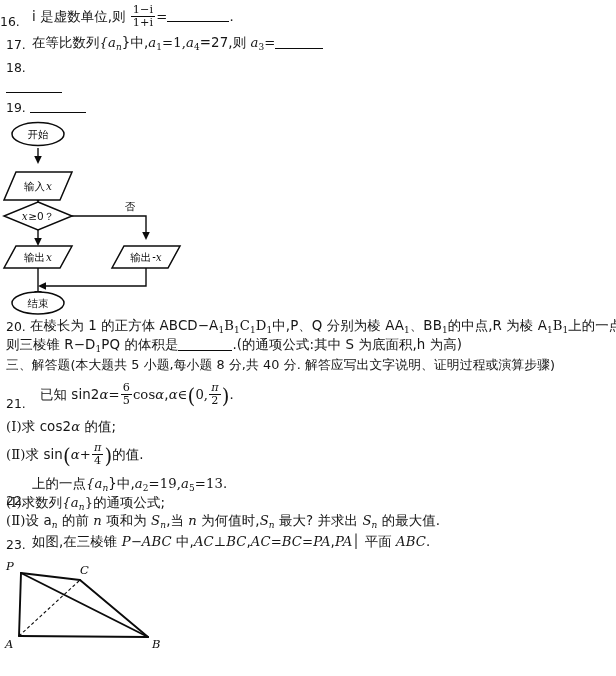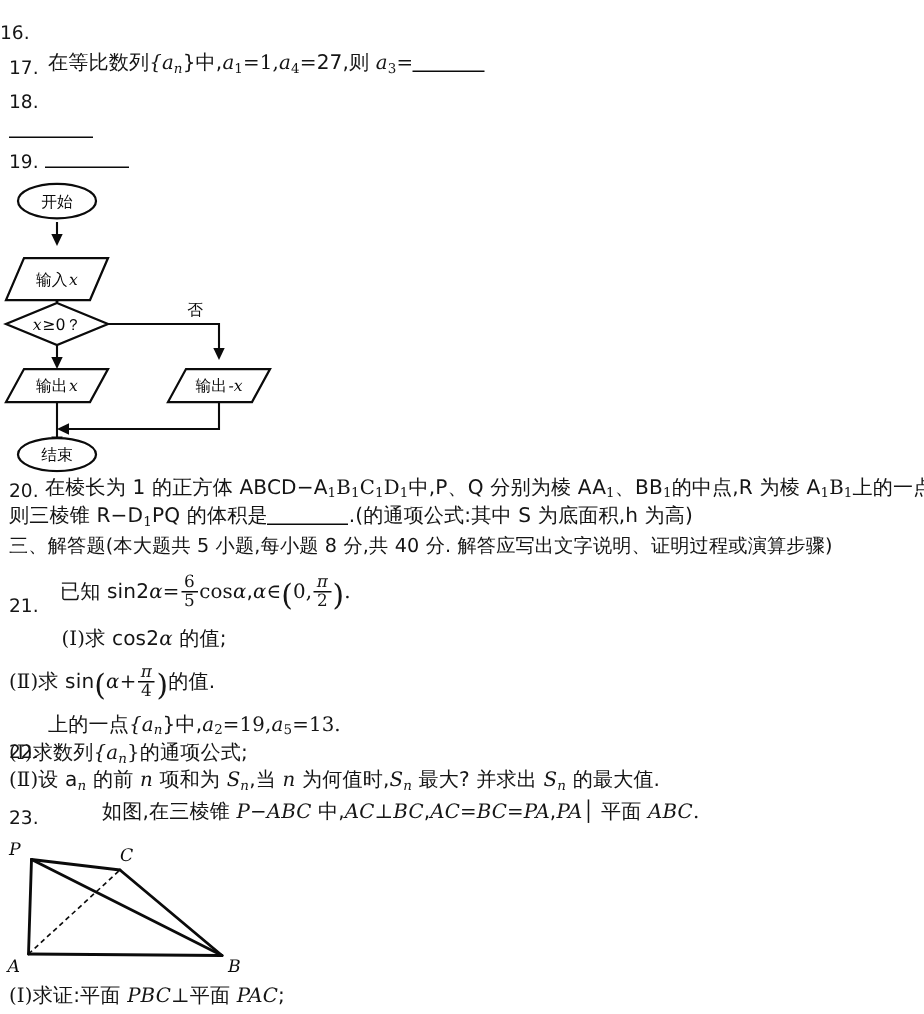--- a/index.html
+++ b/index.html
@@ -86,20 +86,24 @@
     font-size: 11.5px;
     fill: #111;
   }
 </style>
 </head>
 <body>
 
 <div class="page">
 
   <span class="qnum" style="left:0; top:14px;text-align:center;">16.</span>
+  <div class="line" style="left:32px; top:4px;">
+    <span class="cn">i 是虚数单位,则</span>
+    <span class="frac"><span class="num mn">1−i</span><span class="den mn">1+i</span></span><span class="mn">=</span><span class="blank" style="width:62px;"></span><span class="mn">.</span>
+  </div>
 
   <span class="qnum" style="left:6px; top:37px;">17.</span>
   <div class="line" style="left:32px; top:34px;">
     <span class="cn">在等比数列</span><span class="mi">{a</span><span class="sub">n</span><span class="cn">}中,</span><span class="mi">a</span><span class="sub-n">1</span><span class="mn">=1,</span><span class="mi">a</span><span class="sub-n">4</span><span class="cn">=27,则 </span><span class="mi">a</span><span class="sub-n">3</span><span class="mn">=</span><span class="blank" style="width:48px;"></span>
   </div>
 
   <span class="qnum" style="left:6px; top:60px;">18.</span>
   <div class="line" style="left:6px; top:78px;">
     <span class="blank" style="width:56px;"></span>
   </div>
@@ -168,57 +172,54 @@
   <div class="line" style="left:6px; top:336px;">
     <span class="cn">则三棱锥 R−D</span><span class="sub-n">1</span><span class="cn">PQ 的体积是</span><span class="blank" style="width:54px;"></span><span class="cn">.(的通项公式:其中 S 为底面积,h 为高)</span>
   </div>
 
   <div class="line cn" style="left:6px; top:356px; font-size:12.8px;">三、解答题(本大题共 5 小题,每小题 8 分,共 40 分. 解答应写出文字说明、证明过程或演算步骤)</div>
 
   <span class="qnum" style="left:6px; top:396px;">21.</span>
   <div class="line" style="left:40px; top:382px;">
     <span class="cn">已知 sin2</span><span class="mi">α</span><span class="mn">=</span><span class="frac"><span class="num mn">6</span><span class="den mn">5</span></span><span class="mn">cos</span><span class="mi">α</span><span class="cn">,</span><span class="mi">α</span><span class="mn">∈</span><span class="paren-big">(</span><span class="mn">0,</span><span class="frac"><span class="num mi">π</span><span class="den mn">2</span></span><span class="paren-big">)</span><span class="mn">.</span>
   </div>
-  <div class="line" style="left:6px; top:418px;margin-left:35px;">
+  <div class="line" style="left:6px; top:418px;">
     <span class="roman">(Ⅰ)</span><span class="cn">求 cos2</span><span class="mi">α</span><span class="cn"> 的值;</span>
   </div>
   <div class="line" style="left:6px; top:442px;">
     <span class="roman">(Ⅱ)</span><span class="cn">求 sin</span><span class="paren-big">(</span><span class="mi">α</span><span class="mn">+</span><span class="frac"><span class="num mi">π</span><span class="den mn">4</span></span><span class="paren-big">)</span><span class="cn">的值.</span>
   </div>
 
   <span class="qnum" style="left:6px; top:493px;text-align:right;">22.</span>
   <div class="line" style="left:32px; top:475px;">
     <span class="cn">上的一点</span><span class="mi">{a</span><span class="sub">n</span><span class="cn">}中,</span><span class="mi">a</span><span class="sub-n">2</span><span class="mn">=19,</span><span class="mi">a</span><span class="sub-n">5</span><span class="mn">=13.</span>
   </div>
   <div class="line" style="left:6px; top:494px;">
     <span class="roman">(Ⅰ)</span><span class="cn">求数列</span><span class="mi">{a</span><span class="sub">n</span><span class="mn">}</span><span class="cn">的通项公式;</span>
   </div>
   <div class="line" style="left:6px; top:512px;">
     <span class="roman">(Ⅱ)</span><span class="cn">设 a</span><span class="sub">n</span><span class="cn"> 的前 </span><span class="mi">n</span><span class="cn"> 项和为 </span><span class="mi">S</span><span class="sub">n</span><span class="cn">,当 </span><span class="mi">n</span><span class="cn"> 为何值时,</span><span class="mi">S</span><span class="sub">n</span><span class="cn"> 最大? 并求出 </span><span class="mi">S</span><span class="sub">n</span><span class="cn"> 的最大值.</span>
   </div>
 
   <span class="qnum" style="left:6px; top:537px;">23.</span>
-  <div class="line" style="left:32px; top:533px;margin-left:36px;">
+  <div class="line" style="left:32px; top:533px;">
     <span class="cn">如图,在三棱锥 </span><span class="mi">P</span><span class="mn">−</span><span class="mi">ABC</span><span class="cn"> 中,</span><span class="mi">AC</span><span class="mn">⊥</span><span class="mi">BC</span><span class="cn">,</span><span class="mi">AC=BC=PA</span><span class="cn">,</span><span class="mi">PA</span><span class="mn">│</span><span class="cn"> 平面 </span><span class="mi">ABC</span><span class="mn">.</span>
   </div>
 
   <div id="tetra">
     <svg width="200" height="92" viewBox="0 0 200 92">
       <g>
         <line class="tet-line" x1="21" y1="15" x2="19" y2="78"></line>
         <line class="tet-line" x1="19" y1="78" x2="148" y2="79"></line>
         <line class="tet-line" x1="21" y1="15" x2="80" y2="22"></line>
         <line class="tet-line" x1="21" y1="15" x2="148" y2="79"></line>
         <line class="tet-line" x1="80" y1="22" x2="148" y2="79"></line>
         <line class="tet-dash" x1="19" y1="78" x2="80" y2="22"></line>
       </g>
       <text class="tet-label" x="6" y="12">P</text>
       <text class="tet-label" x="80" y="16">C</text>
       <text class="tet-label" x="5" y="90">A</text>
       <text class="tet-label" x="152" y="90">B</text>
     </svg>
   </div>
 
-  <div class="line" style="left:6px; top:656px;">
-    <span class="roman">(Ⅰ)</span><span class="cn">求证:平面 </span><span class="mi">PBC</span><span class="mn">⊥</span><span class="cn">平面 </span><span class="mi">PAC</span><span class="cn">;</span>
-  </div>
 
 </div>
 
 </body></html>

